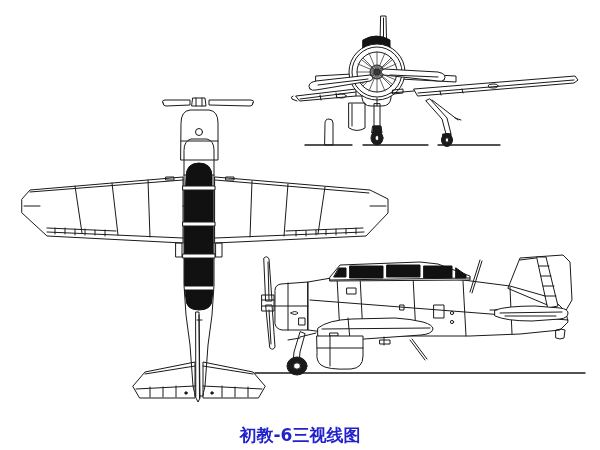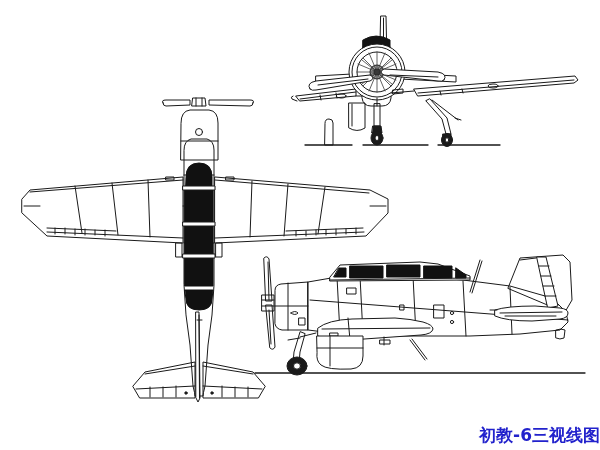--- a/index.html
+++ b/index.html
@@ -10,21 +10,21 @@
     overflow:hidden;
     position:relative;
   }
   #figure{
     position:absolute;left:0;top:0;width:600px;height:450px;
   }
   #drawing{position:absolute;left:0;top:0;}
   .caption{
     position:absolute;
     left:0;top:424px;width:600px;
-    text-align:right;
+    text-align:center;
     font-size:17px;
     font-weight:700;
     letter-spacing:0px;
     color:#2222cc;
     font-family:"DejaVu Sans", sans-serif;
     white-space:nowrap;
   }
 </style>
 </head>
 <body>

